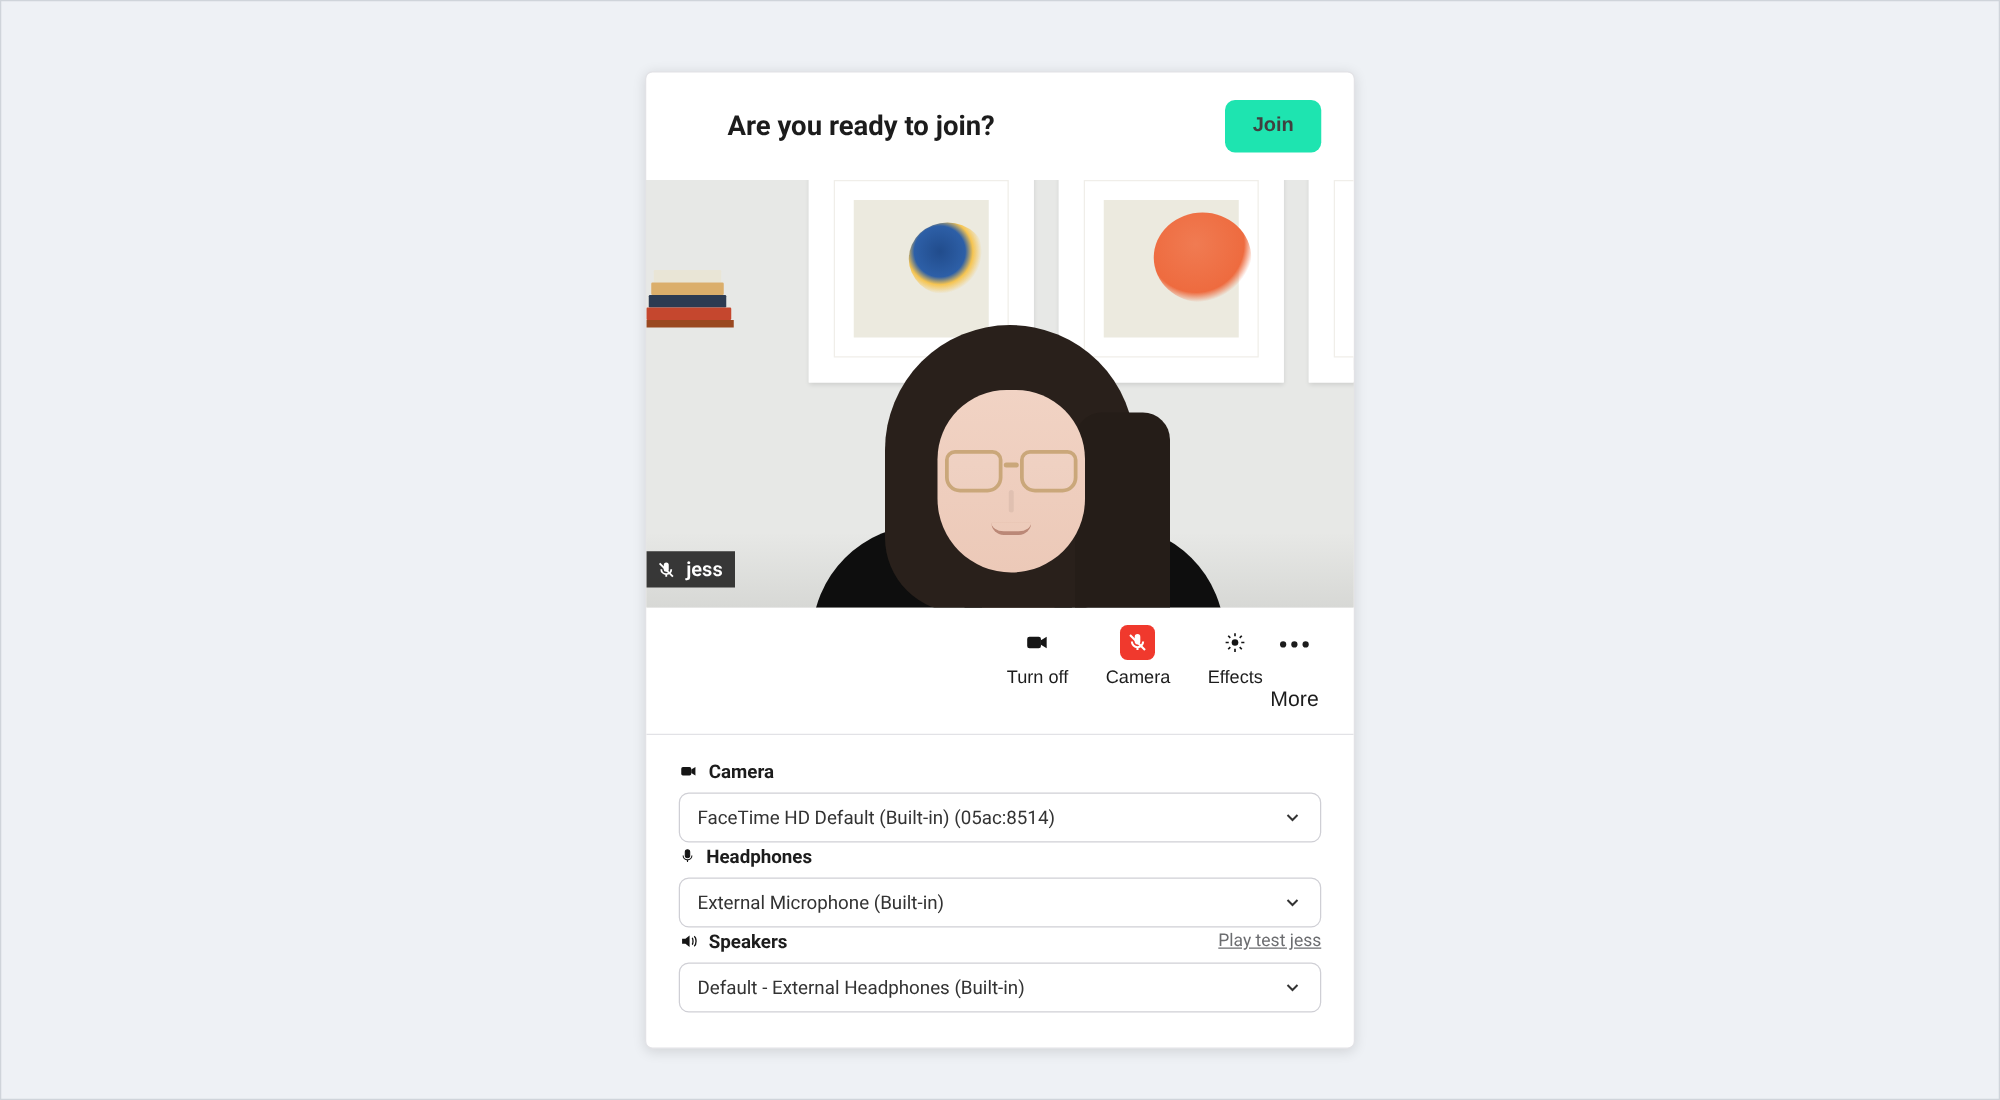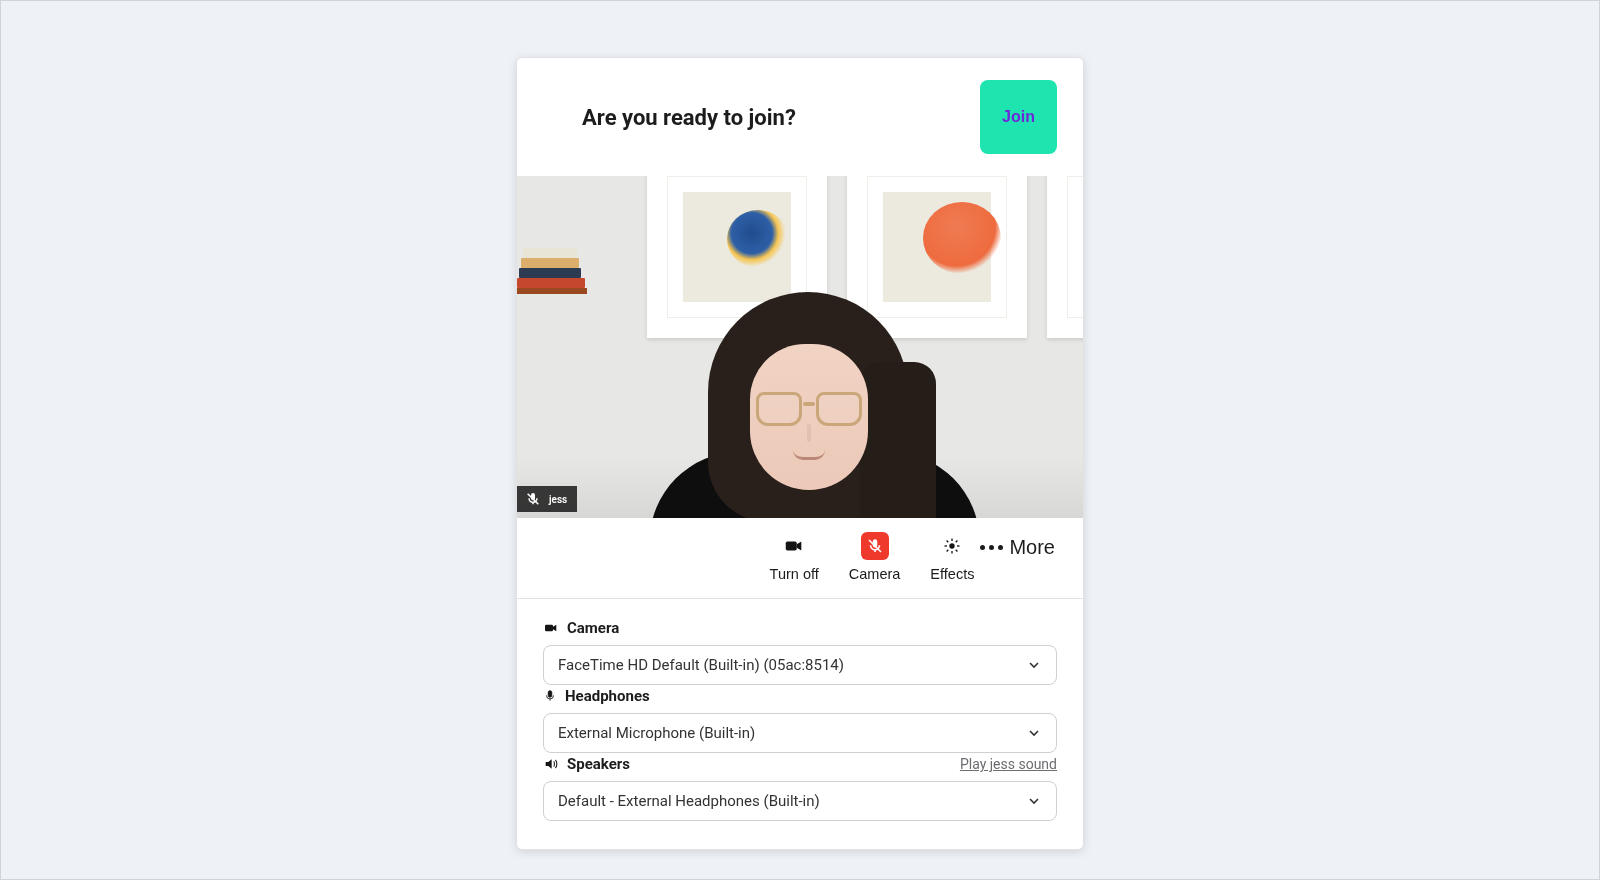--- a/index.html
+++ b/index.html
@@ -50,24 +50,24 @@
   }
   .card-title {
     font-size: 22px;
     font-weight: 700;
     margin-left: 39px;
   }
   .join-btn {
     background: var(--accent);
     border: none;
     border-radius: 8px;
-    padding: 28px 22px;
+    padding: 12px 22px;
     font-size: 16px;
     font-weight: 600;
-    color: #6d28d9;
+    color: #404040;
     cursor: pointer;
   }
 
   
   .video-preview {
     position: relative;
     width: 100%;
     height: 342px;
     background: #d9dad8;
     overflow: hidden;
@@ -120,24 +120,24 @@
   .nose { position:absolute; bottom:48px; left:50%; transform:translateX(-50%); width:4px; height:18px; background:rgba(0,0,0,0.06); border-radius:2px;}
   .shirt{
     position:absolute; bottom:-70px; left:50%; transform:translateX(-48%);
     width:330px; height:140px; background:#0e0e0e; border-radius:90px 90px 0 0;
   }
   .neck{ position:absolute; bottom:62px; left:50%; transform:translateX(-50%); width:58px; height:34px; background:#eac6b4; border-radius:0 0 12px 12px;}
   .neck:after{content:""; position:absolute; inset:-6px -18px -10px -18px; background:#0e0e0e; z-index:-1; border-radius:50px 50px 0 0;}
 
   
   .name-pill {
-    position:absolute; left:0; bottom:6px;
+    position:absolute; left:0; bottom:16px;
     display:flex; align-items:center;
     background:rgba(40,40,40,0.92);
-    color:#fff; font-size:10px;
+    color:#fff; font-size:16px;
     padding:5px 10px 5px 8px;
     gap:8px;
     justify-content:center;
   }
   .name-pill .muted-icon{ width:16px; height:16px; color:#fff;}
 
   
   .action-bar {
     display:flex; align-items:flex-start; justify-content:flex-end;
     padding:14px 22px 16px 22px;
@@ -147,21 +147,21 @@
   .action-btn {
     display:flex; flex-direction:column; align-items:center; gap:6px;
     background:none; border:none; cursor:pointer; font-size:14.5px; color:var(--text);
     padding:0;
   }
   .action-btn .icon-wrap{
     width:28px; height:28px; display:flex; align-items:center; justify-content:center;
     border-radius:6px;
   }
   .action-btn.red .icon-wrap{ background:var(--red); color:#fff; }
-  .action-more{ display:flex; flex-direction:row; align-items:center; gap:6px; background:none; border:none; cursor:pointer; font-size:20px; color:var(--text);}
+  .action-more{ display:flex; flex-direction:column; align-items:center; gap:21px; background:none; border:none; cursor:pointer; font-size:17px; color:var(--text);}
   .dots{ display:flex; gap:4px;}
   .dots span{ width:5px; height:5px; background:#1c1c1c; border-radius:50%;}
 
   svg{ display:block; }
 
   
   .device-section{ padding:20px 26px 28px 26px; }
   .field{ margin-bottom:2px; }
   .field:last-child{ margin-bottom:0;}
   .field-label-row{
@@ -355,21 +355,21 @@
           <div class="field-label">
             <span>
               <svg viewBox="0 0 24 24" width="16" height="16" fill="#151515">
                 <path d="M4 9h4l5-4v14l-5-4H4z"></path>
                 <path d="M16 8c1.5 1 1.5 7 0 8" fill="none" stroke="#151515" stroke-width="1.6"></path>
                 <path d="M18.5 6c3 2 3 10 0 12" fill="none" stroke="#151515" stroke-width="1.6"></path>
               </svg>
             </span>
             <span>Speakers</span>
           </div>
-          <span class="test-link">Play jess sound</span>
+          <span class="test-link">Play test jess</span>
         </div>
         <div class="select">
           <span>Default - External Headphones (Built-in)</span>
           <span class="chev">
             <svg viewBox="0 0 24 24" width="16" height="16" fill="none" stroke="#333" stroke-width="2.4">
                 <polyline points="6 9 12 15 18 9"></polyline>
               </svg>
           </span>
         </div>
       </div>

